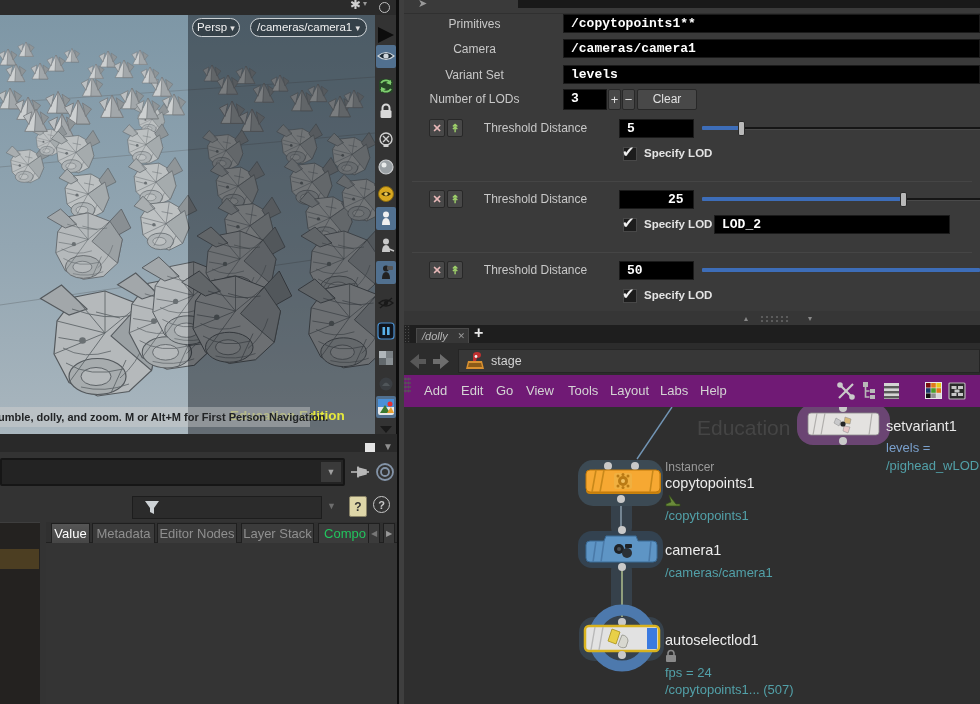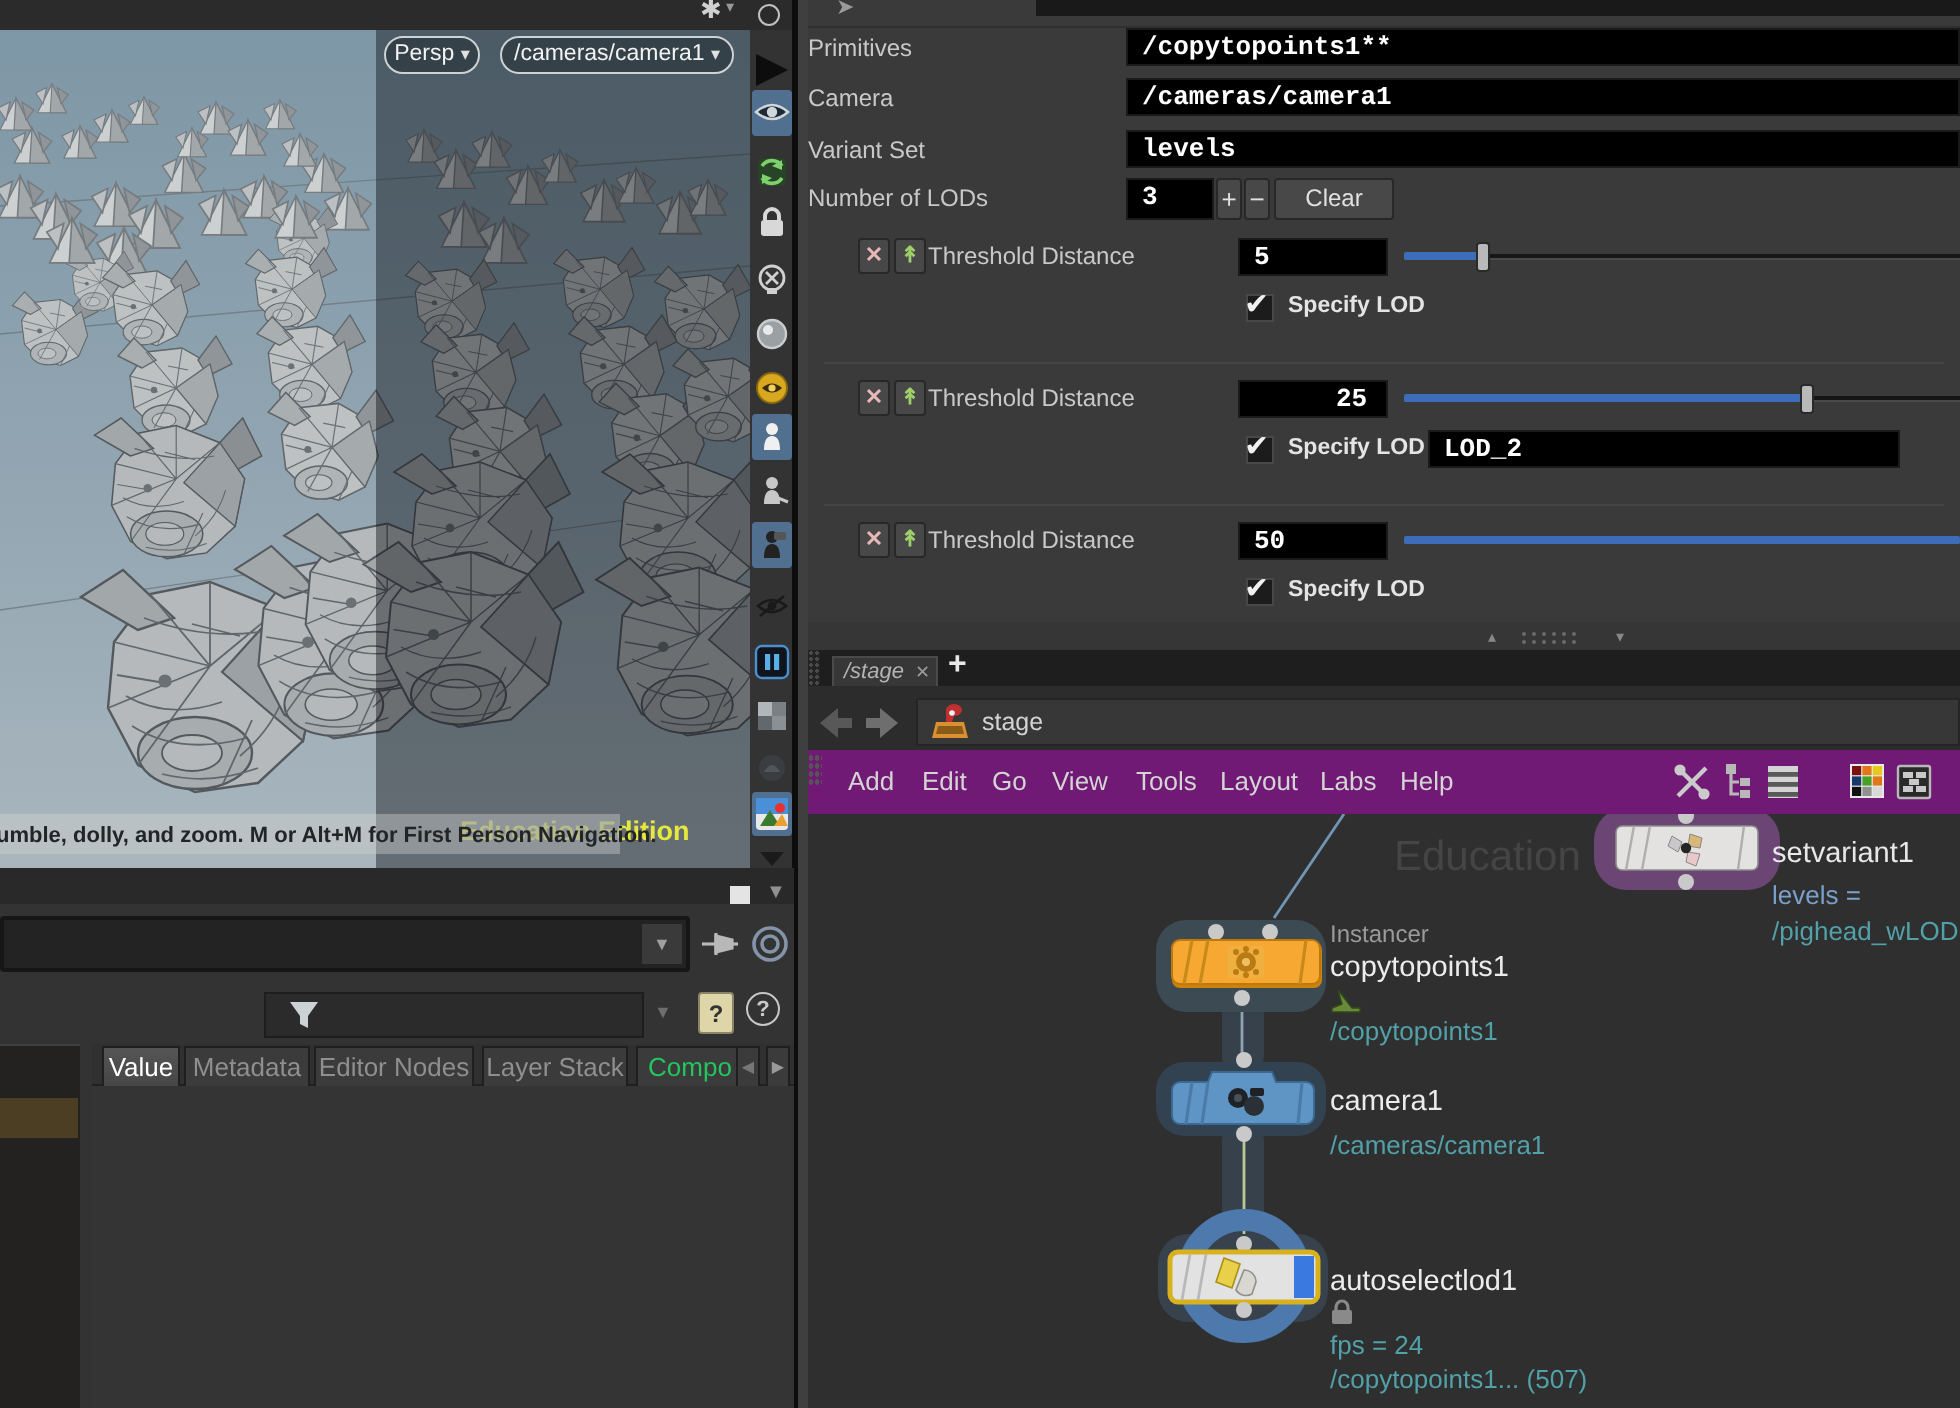--- a/index.html
+++ b/index.html
@@ -18,21 +18,21 @@
 #rowC { left:0; top:489px; width:397px; height:33px; background:#333333; }
 #bpanel { left:0; top:522px; width:318px; height:182px; background:#333333;padding-left:21px; }
 #params { left:404px; top:14px; width:576px; height:297px; background:#3a3a3a; }
 #pscroll { left:404px; top:311px; width:576px; height:14px; background:#363636; }
 #ptabs { left:404px; top:325px; width:576px; height:18px; background:#1e1e1e; }
 #crumbs { left:404px; top:343px; width:576px; height:32px; background:#2c2c2c; }
 #menubar { left:404px; top:375px; width:576px; height:32px; background:#701a75; }
 #network { left:404px; top:407px; width:576px; height:297px; background:#2f2f2f; overflow:hidden; }
 .pfield { position:absolute; background:#000; color:#fff; font-family:"Liberation Mono", monospace;
   font-weight:bold; font-size:13px; line-height:17px; padding-left:7px; border:1px solid #1a1a1a; }
-.plabel { position:absolute; color:#c8c8c8; font-size:12px; text-align:left; }
+.plabel { position:absolute; color:#c8c8c8; font-size:12px; text-align:center; }
 .btn { position:absolute; background:#484848; border:1px solid #282828; border-radius:2px;
   color:#e0e0e0; text-align:center; }
 .sep { position:absolute; left:8px; width:560px; height:1px; background:#454545; }
 .menuitem { position:absolute; top:0; height:32px; line-height:32px; color:#d4d4d4; font-size:13px; }
 .tabV { position:absolute; top:1px; height:20px; line-height:20px; font-size:13px; text-align:center;
   background:#3b3b3b; color:#8f8f8f; border:1px solid #1f1f1f; border-bottom:none; }
 .slider { position:absolute; height:15px; }
 .slider .trk { position:absolute; left:0; top:6px; width:100%; height:2px; background:#161616; box-shadow:0 1px 0 #4a4a4a; }
 .slider .act { position:absolute; left:0; top:5px; height:4px; background:#3d6db8; border-radius:1px; }
 .slider .hnd { position:absolute; top:0; width:7px; height:15px; background:#b9b9b9; border:1px solid #2a2a2a; border-radius:2px; }
@@ -375,21 +375,21 @@
         <circle cx="17" cy="6" r="1"></circle>
         <circle cx="22" cy="6" r="1"></circle>
         <circle cx="27" cy="6" r="1"></circle>
       </g>
   </svg>
   <div class="abs" style="left:404px;top:3px;color:#888;font-size:8px;">▾</div>
 </div>
 <div class="abs" id="ptabs">
   <div class="abs" style="left:0;top:0;width:6px;height:18px;background:radial-gradient(#4a4a4a 0.8px, #232323 1px);background-size:3px 3px;"></div>
   <div class="abs" style="left:12px;top:3px;width:53px;height:15px;background:#373737;border:1px solid #4a4a4a;border-bottom:none;">
-    <span style="position:absolute;left:5px;top:1px;color:#b4b4b4;font-size:11px;font-style:italic;">/stage</span>
+    <span style="position:absolute;left:5px;top:1px;color:#b4b4b4;font-size:11px;font-style:italic;">/dolly</span>
     <span style="position:absolute;right:3px;top:2px;color:#999;font-size:9px;">✕</span>
   </div>
   <div class="abs" style="left:70px;top:-1px;color:#e8e8e8;font-size:16px;font-weight:bold;">+</div>
 </div>
 <div class="abs" id="crumbs">
   <svg class="abs" style="left:6px;top:11px;" width="48" height="15" xmlns="http://www.w3.org/2000/svg">
     <path d="M9,0 L9,5 L16,5 L16,10 L9,10 L9,15 L0,7.5 Z" fill="#585858"></path>
     <path d="M30,0 L30,5 L23,5 L23,10 L30,10 L30,15 L39,7.5 Z" fill="#6e6e6e"></path>
   </svg>
   <div class="abs" style="left:54px;top:6px;width:522px;height:24px;background:#373737;border:1px solid #252525;">

